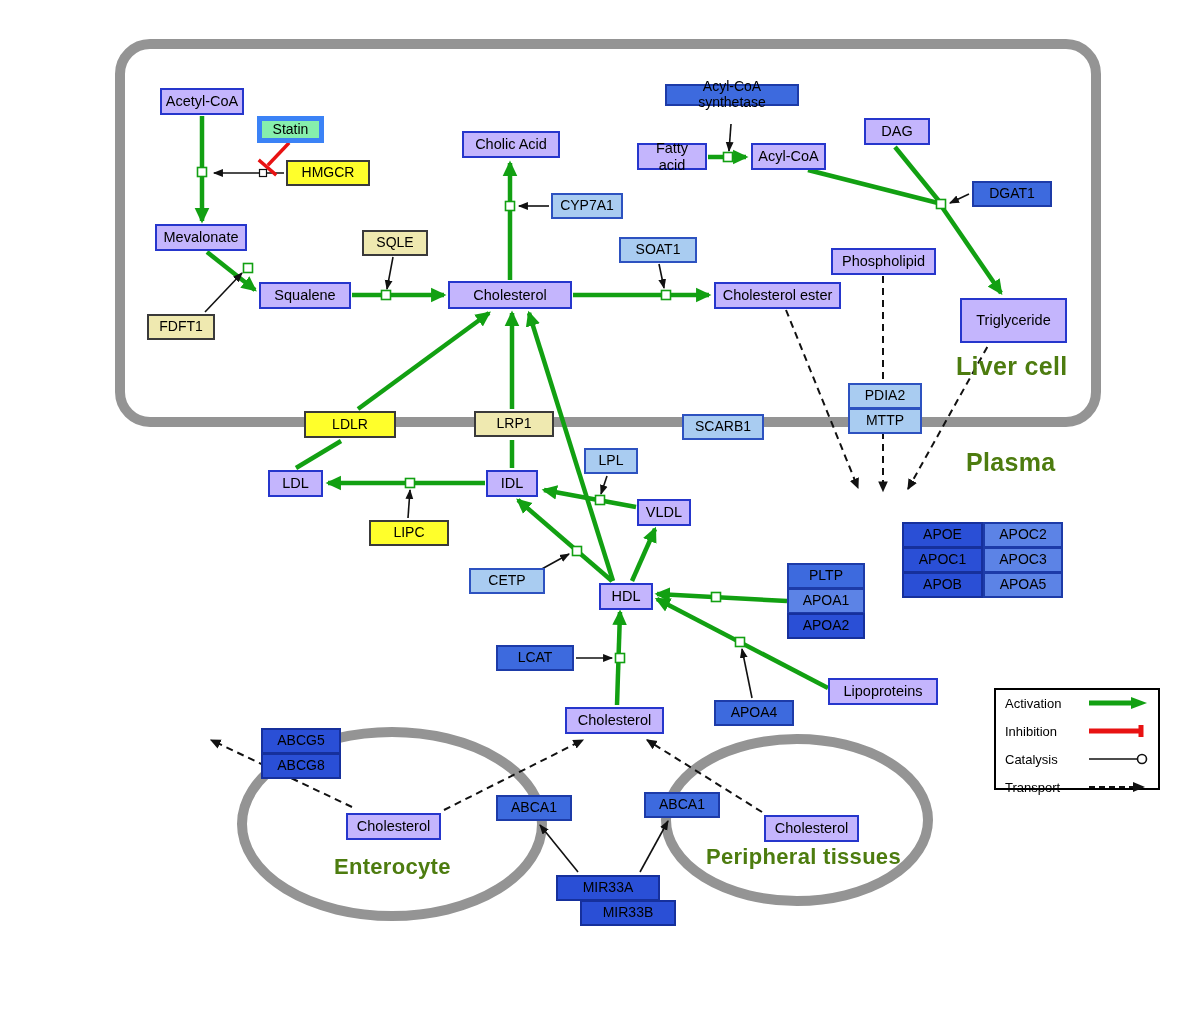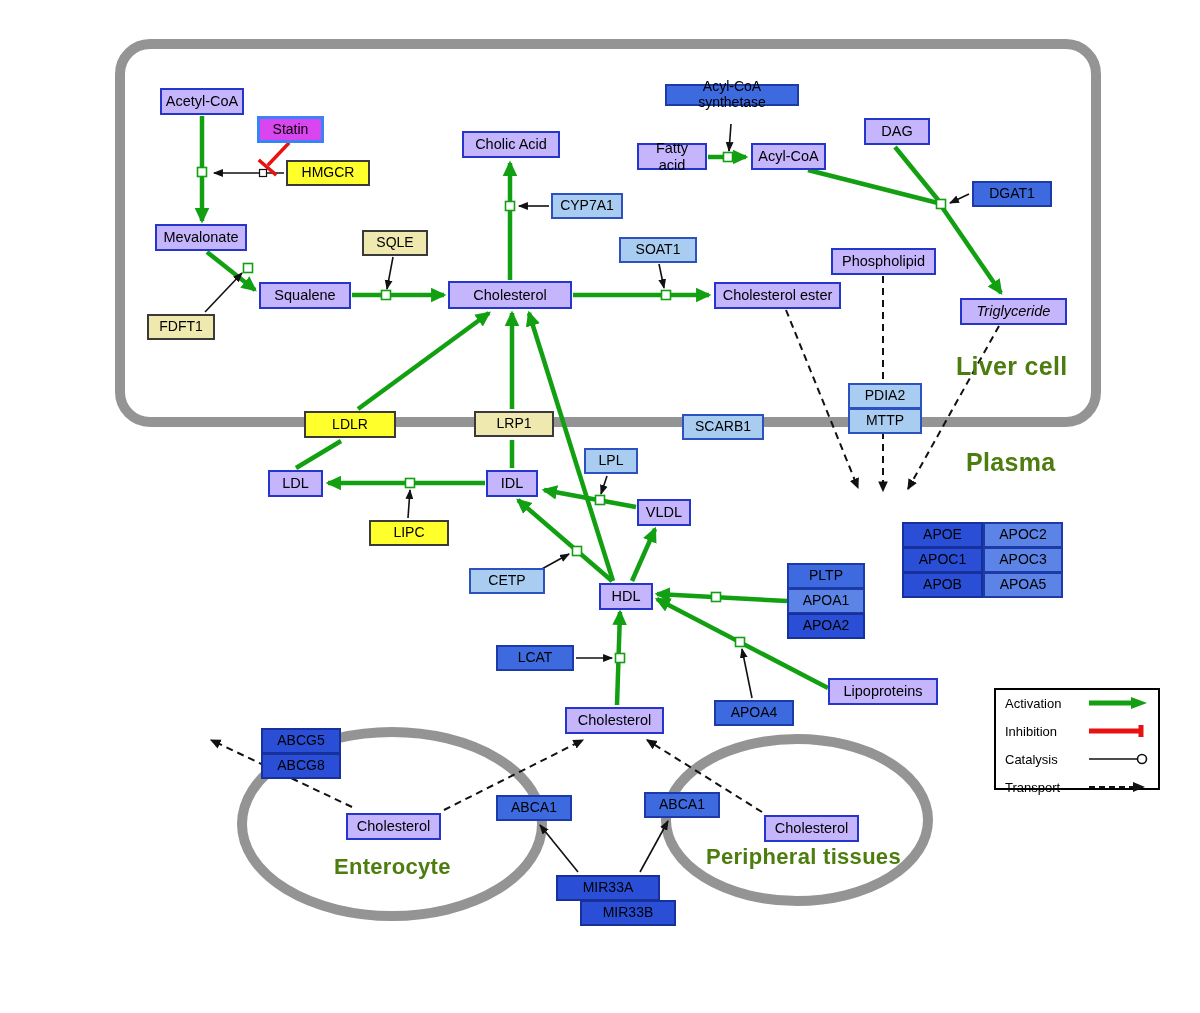--- a/index.html
+++ b/index.html
@@ -3,21 +3,21 @@
 <meta charset="utf-8">
 <style>
   html,body{margin:0;padding:0;background:#fff;font-family:"Liberation Sans",sans-serif;}
   #stage{position:relative;width:1200px;height:1013px;background:#fff;overflow:hidden;}
   #edges{position:absolute;left:0;top:0;}
   #nodes-layer{position:absolute;left:0;top:0;width:100%;height:100%;pointer-events:none;}
   .node{position:absolute;display:flex;align-items:center;justify-content:center;text-align:center;
         font-size:14px;color:#000;box-sizing:border-box;line-height:1.12;padding:0 3px;
         pointer-events:auto;cursor:pointer;background:#fff;}
   .metabolite{background:#c4b5fd;border:2px solid #2636cc;font-size:14.5px;}
-  .drug{background:#d946ef;border:3px solid #3b82f6;}
+  .drug{background:#86efac;border:5px solid #3b82f6;}
   .gene-blue{background:#3d6ade;border:2px solid #1d3ba8;}
   .gene-blue2{background:#5c83e6;border:2px solid #1d3ba8;}
   .gene-dark{background:#2a4fd6;border:2px solid #16309c;}
   .gene-light{background:#a9ccf1;border:2px solid #2d52c0;}
   .gene-yellow{background:#ffff2b;border:2px solid #3a3a3a;}
   .gene-pale{background:#efe9b0;border:2px solid #3a3a3a;}
   .region-label{position:absolute;color:#4d7c0f;font-weight:bold;letter-spacing:.3px;}
   #lbl-liver{left:956px;top:352px;font-size:25px;}
   #lbl-plasma{left:966px;top:448px;font-size:25px;text-align:center;}
   #lbl-enterocyte{left:334px;top:854px;font-size:22px;}
@@ -136,21 +136,21 @@
       <div class="node gene-light" style="left: 551px; top: 193px; width: 72px; height: 26px;">CYP7A1</div>
       <div class="node metabolite" style="left: 448px; top: 281px; width: 124px; height: 28px;">Cholesterol</div>
       <div class="node gene-light" style="left: 619px; top: 237px; width: 78px; height: 26px;">SOAT1</div>
       <div class="node metabolite" style="left: 714px; top: 282px; width: 127px; height: 27px;">Cholesterol ester</div>
       <div class="node gene-blue" style="left: 665px; top: 84px; width: 134px; height: 22px;">Acyl-CoA synthetase</div>
       <div class="node metabolite" style="left: 637px; top: 143px; width: 70px; height: 27px;">Fatty acid</div>
       <div class="node metabolite" style="left: 751px; top: 143px; width: 75px; height: 27px;">Acyl-CoA</div>
       <div class="node metabolite" style="left: 864px; top: 118px; width: 66px; height: 27px;">DAG</div>
       <div class="node gene-blue" style="left: 972px; top: 181px; width: 80px; height: 26px;">DGAT1</div>
       <div class="node metabolite" style="left: 831px; top: 248px; width: 105px; height: 27px;">Phospholipid</div>
-      <div class="node metabolite" style="left: 960px; top: 298px; width: 107px; height: 27px; font-style: italic;">Triglyceride</div>
+      <div class="node metabolite" style="left: 960px; top: 298px; width: 107px; height: 45px;">Triglyceride</div>
       <div class="node gene-yellow" style="left: 304px; top: 411px; width: 92px; height: 27px;">LDLR</div>
       <div class="node gene-pale" style="left: 474px; top: 411px; width: 80px; height: 26px;">LRP1</div>
       <div class="node gene-light" style="left: 682px; top: 414px; width: 82px; height: 26px;">SCARB1</div>
       <div class="node gene-light" style="left: 848px; top: 383px; width: 74px; height: 26px;">PDIA2</div>
       <div class="node gene-light" style="left: 848px; top: 408px; width: 74px; height: 26px;">MTTP</div>
       <div class="node metabolite" style="left: 268px; top: 470px; width: 55px; height: 27px;">LDL</div>
       <div class="node metabolite" style="left: 486px; top: 470px; width: 52px; height: 27px;">IDL</div>
       <div class="node gene-light" style="left: 584px; top: 448px; width: 54px; height: 26px;">LPL</div>
       <div class="node metabolite" style="left: 637px; top: 499px; width: 54px; height: 27px;">VLDL</div>
       <div class="node gene-yellow" style="left: 369px; top: 520px; width: 80px; height: 26px;">LIPC</div>

